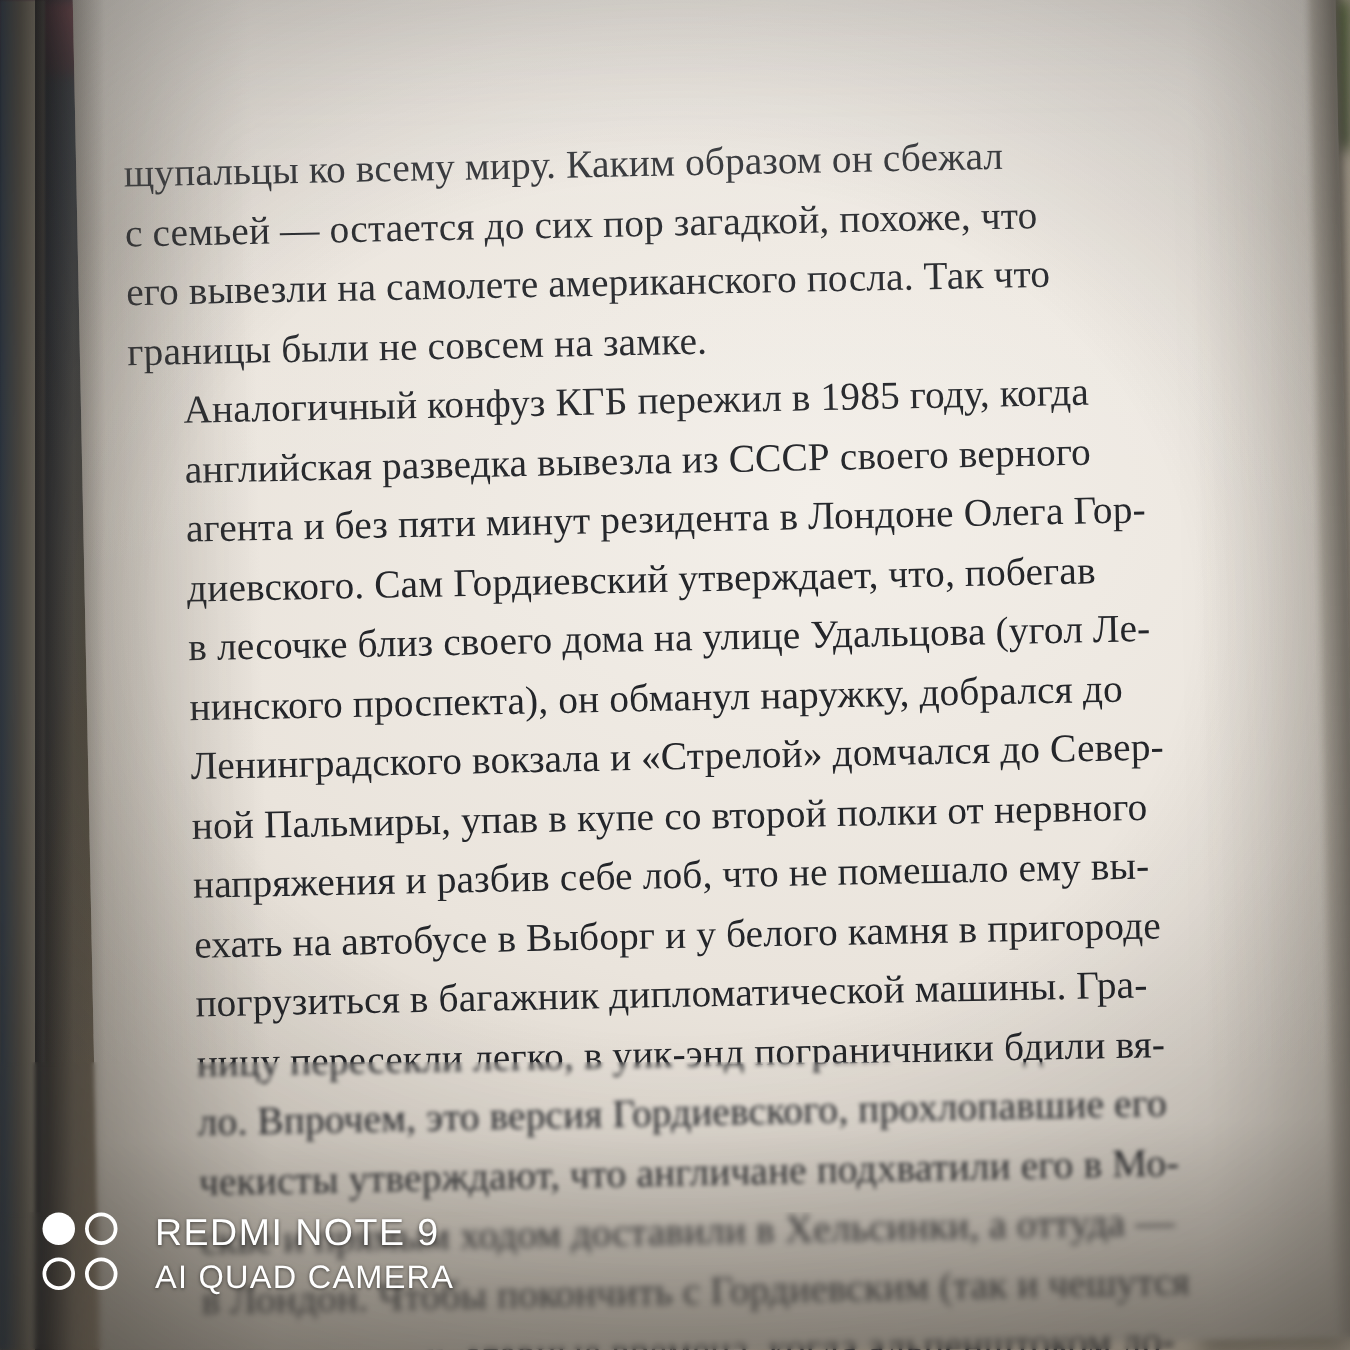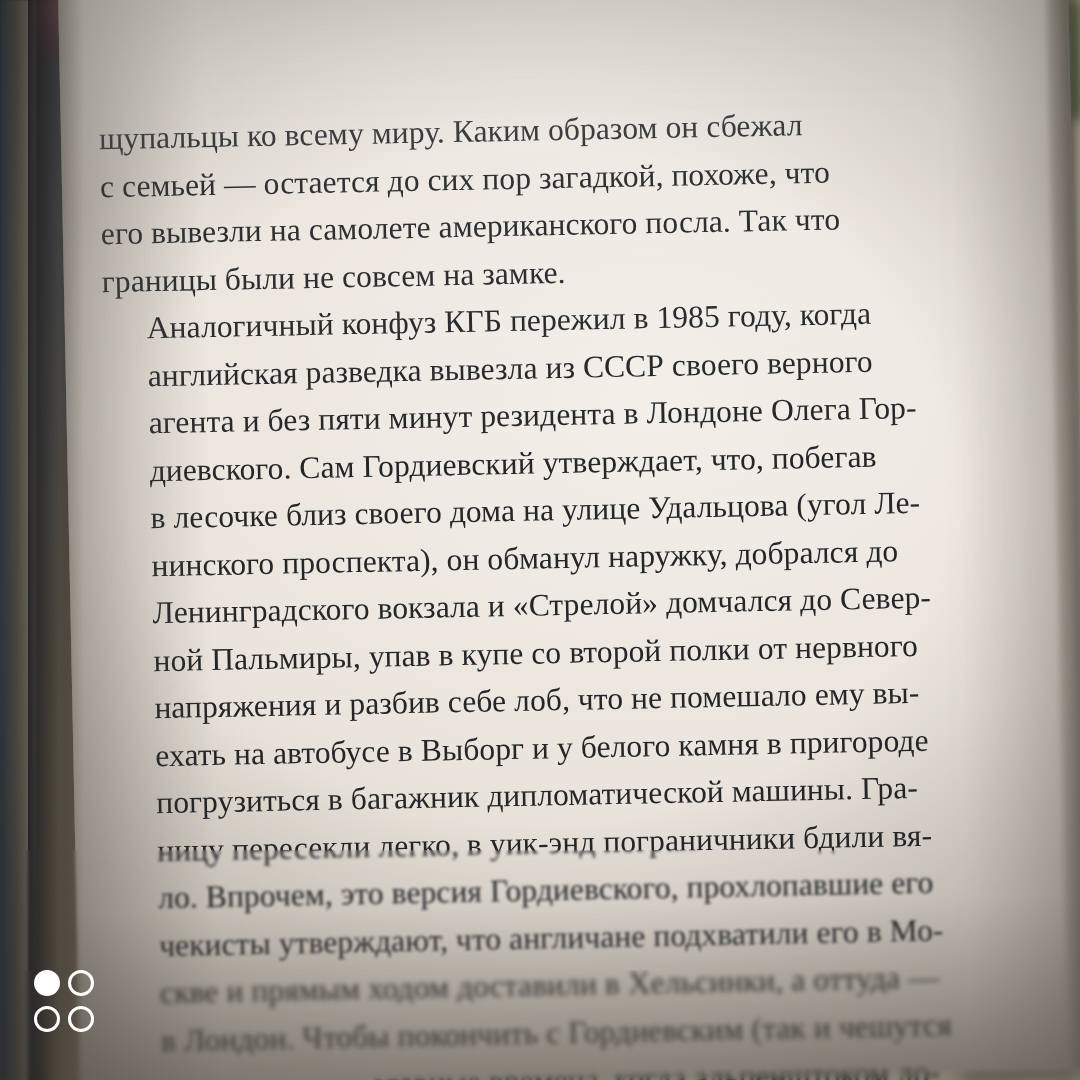--- a/index.html
+++ b/index.html
@@ -229,15 +229,19 @@
   <div class="blur-bottom2"></div>
   <div class="vignette"></div>
 
   <div class="watermark">
     <div class="wm-logo">
       <span class="dot d1"></span>
       <span class="dot d2"></span>
       <span class="dot d3"></span>
       <span class="dot d4"></span>
     </div>
+    <div class="wm-text">
+      <div class="wm-line1">REDMI NOTE 9</div>
+      <div class="wm-line2">AI QUAD CAMERA</div>
+    </div>
   </div>
 
 </div>
 
 </body></html>

